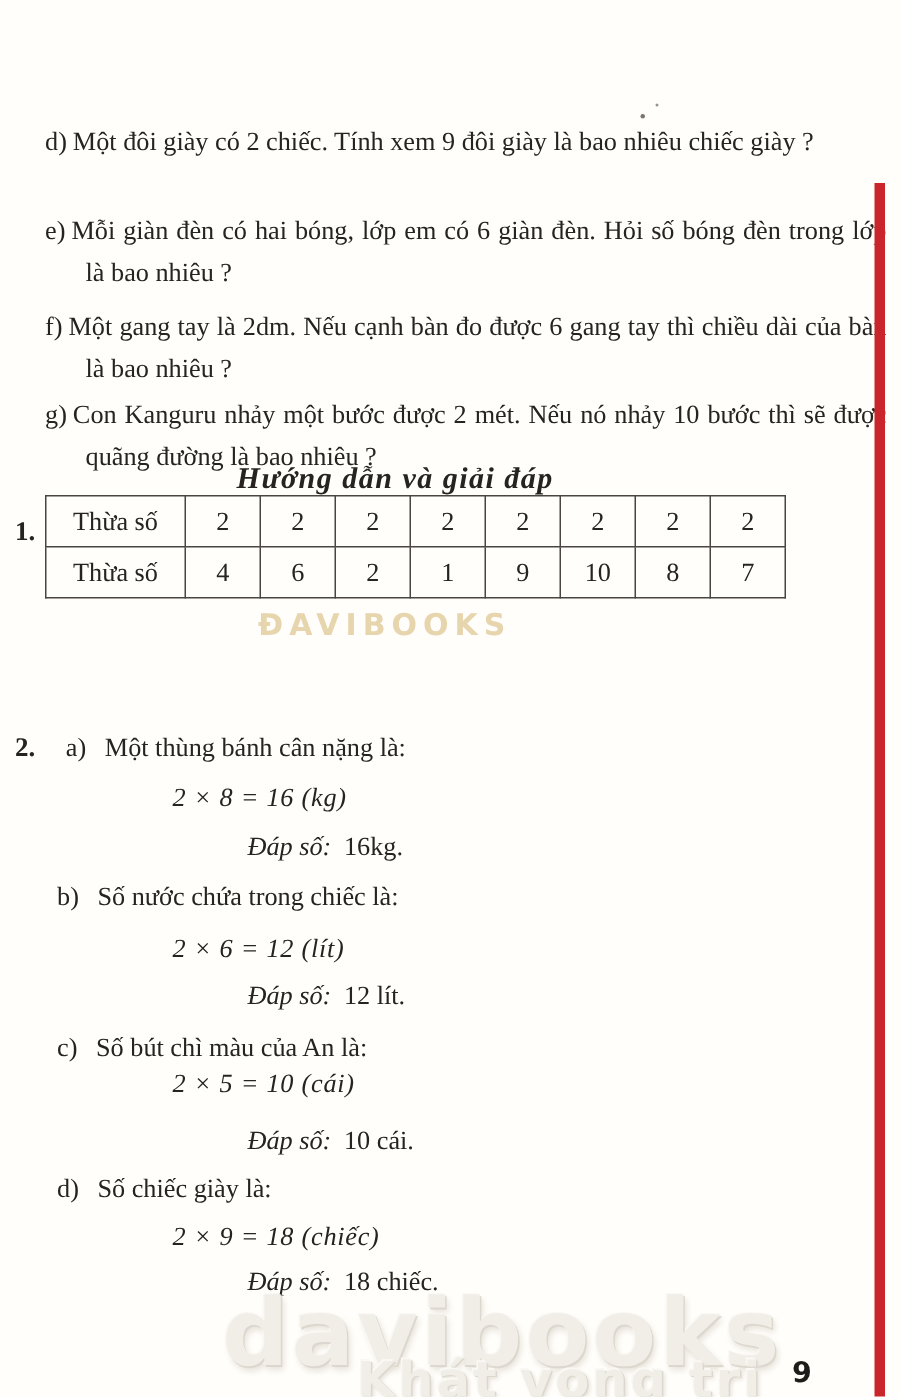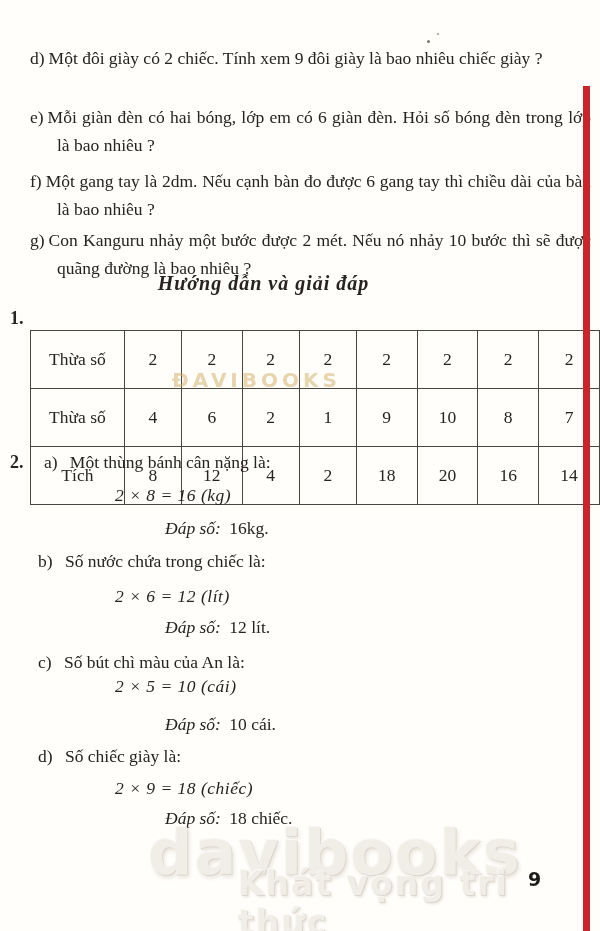--- a/index.html
+++ b/index.html
@@ -2,21 +2,21 @@
 <html><head>
 <meta charset="utf-8">
 <style>
   html,body{margin:0;padding:0;}
   body{
     width:600px;height:931px;position:relative;overflow:hidden;
     background:#fffefb;
     font-family:"Liberation Serif", serif;
     color:#262320;
   }
-  .abs{position:absolute;}
+  .abs{position:absolute;margin-top:36px;}
   
   .question{
     left:30px;width:534px;
     font-size:17.5px;line-height:28px;text-align:justify;
     padding-left:27px;text-indent:-27px;
   }
   .q-label{padding-right:4px;}
   
   .heading{
     left:0;width:527px;text-align:center;
@@ -26,21 +26,21 @@
   .ex-number{font-size:18px;font-weight:bold;}
   
   table.mult{
     border-collapse:collapse;
     position:absolute;left:30px;top:330px;
     table-layout:fixed;
   }
   table.mult td{
     border:1.4px solid #4a453e;
     height:33px;text-align:center;vertical-align:middle;
-    font-size:17.5px;padding:12px;
+    font-size:17.5px;padding:0;
   }
   td.rowlabel{width:92px;}
   td.num{width:49px;}
   .table-watermark{
     left:172px;top:368px;
     font-family:"DejaVu Sans", sans-serif;
     font-size:20px;letter-spacing:4px;font-weight:bold;
     color:rgba(208,172,96,0.50);
   }
   
@@ -105,31 +105,20 @@
     <td class="rowlabel">Thừa số</td>
     <td class="num">4</td>
     <td class="num">6</td>
     <td class="num">2</td>
     <td class="num">1</td>
     <td class="num">9</td>
     <td class="num">10</td>
     <td class="num">8</td>
     <td class="num">7</td>
   </tr>
-  <tr>
-    <td class="rowlabel">Tích</td>
-    <td class="num">8</td>
-    <td class="num">12</td>
-    <td class="num">4</td>
-    <td class="num">2</td>
-    <td class="num">18</td>
-    <td class="num">20</td>
-    <td class="num">16</td>
-    <td class="num">14</td>
-  </tr>
 </tbody>
   </table>
 
 <div class="abs table-watermark">ĐAVIBOOKS</div>
 
 <div class="abs stmt" style="left:10px;top:452px">
   <span class="ex-number">2.</span>
   <span class="part-label" style="padding-left:16px">a)</span>
   <span>Một thùng bánh cân nặng là:</span>
 </div>

